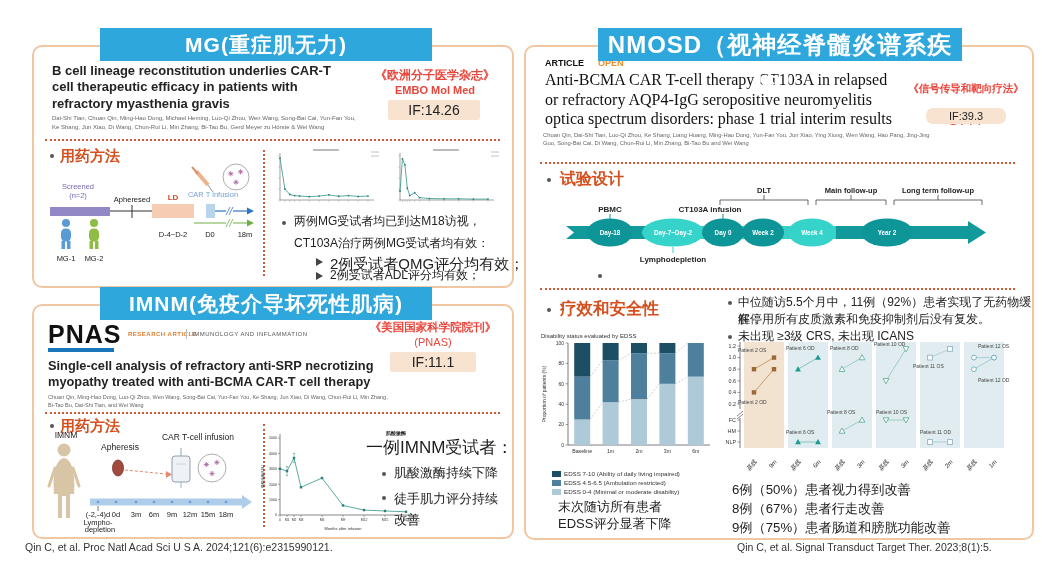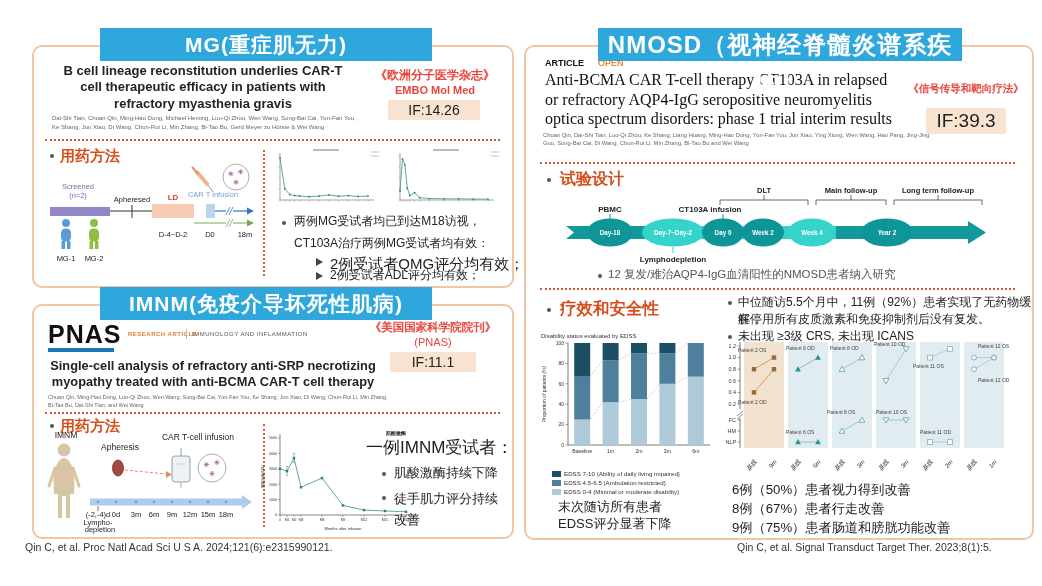--- a/index.html
+++ b/index.html
@@ -9,21 +9,21 @@
   .banner{background:#2ea7dc;color:#fff;font-weight:bold;text-align:center;z-index:5;
           font-size:21px;line-height:33px;height:33px;letter-spacing:1px;}
   .panel{position:absolute;border:2px solid #f1c6a3;border-radius:10px;background:#fff;}
   .hdot{border-top:2px dotted #cf5b35;height:0;}
   .vdot{border-left:2px dotted #cf5b35;width:0;}
   .sec-title{color:#d4501e;font-weight:bold;font-size:15px;}
   .dot{width:4px;height:4px;border-radius:50%;background:#555;}
   .jr{color:#e8463c;text-align:center;font-weight:bold;line-height:1.25;}
   .if-badge{background:#f8e3d1;color:#222;text-align:center;border-radius:2px;padding:2px 0;}
   .authors{font-size:6px;color:#666;line-height:1.45;}
-  .ptitle{font-weight:bold;color:#232323;line-height:1.25;text-align:center;}
+  .ptitle{font-weight:bold;color:#232323;line-height:1.25;}
   .serif{font-family:"Liberation Serif","DejaVu Serif",serif;font-weight:normal;color:#111;}
   .tri{width:0;height:0;border-left:7px solid #444;border-top:4px solid transparent;border-bottom:4px solid transparent;}
   .cap{font-size:13px;color:#222;line-height:1.35;}
   .res{font-size:13.2px;color:#1c1c1c;}
   .cn{line-height:1.4;}
   .legend-row{display:flex;align-items:center;margin-bottom:2px;}
   .legend-sw{width:9px;height:6px;margin-right:3px;flex:0 0 auto;}
   .legend-tx{font-size:6.2px;color:#333;white-space:nowrap;}
   .cite{font-size:10.5px;color:#333;text-align:right;}
 </style>
@@ -313,21 +313,21 @@
   <div class="abs cn" style="left:394px;top:488px;width:112px;font-size:13px;color:#1c1c1c;line-height:1.65;">徒手肌力评分持续改善</div>
 
   <div class="panel" style="left:524px;top:45px;width:506px;height:491px;"></div>
   <div class="banner abs" style="left:598px;top:28px;width:364px;font-size:24px;">NMOSD（视神经脊髓炎谱系疾病）</div>
 
   <div class="abs" style="left:545px;top:58px;font-size:9px;font-weight:bold;color:#111;">ARTICLE</div>
   <div class="abs" style="left:598px;top:58px;font-size:9px;font-weight:bold;color:#f08c28;">OPEN</div>
   <div class="abs serif" style="left:545px;top:70px;width:358px;font-size:16px;line-height:1.22;">Anti-BCMA CAR T-cell therapy CT103A in relapsed or refractory AQP4-IgG seropositive neuromyelitis optica spectrum disorders: phase 1 trial interim results</div>
   <div class="abs jr" style="left:906px;top:82px;width:120px;font-size:10.5px;">《信号传导和靶向疗法》</div>
   <div class="abs jr" style="left:906px;top:112px;width:120px;font-size:14px;font-weight:normal;text-align:center;">STTT</div>
-  <div class="abs if-badge" style="left:926px;top:108px;width:80px;font-size:19px;">IF:39.3</div>
+  <div class="abs if-badge" style="left:926px;top:108px;width:80px;font-size:11px;border-radius:7px;">IF:39.3</div>
   <div class="abs authors" style="left:543px;top:131px;width:390px;font-size:5.8px;">Chuan Qin, Dai-Shi Tian, Luo-Qi Zhou, Ke Shang, Liang Huang, Ming-Hao Dong, Yun-Fan You, Jun Xiao, Ying Xiong, Wen Wang, Hao Pang, Jing-Jing Guo, Song-Bai Cai, Di Wang, Chun-Rui Li, Min Zhang, Bi-Tao Bu and Wei Wang</div>
   <div class="abs hdot" style="left:540px;top:162px;width:475px;"></div>
 
   <div class="abs dot" style="left:547px;top:178px;"></div>
   <div class="abs sec-title" style="left:560px;top:169px;font-size:16px;">试验设计</div>
 
   <div class="abs" id="nmosd-timeline" style="left:550px;top:184px;"><svg viewBox="0 0 465 92" width="465" height="92">
         <text x="214" y="9" font-size="7.5" font-weight="bold" text-anchor="middle" fill="#222">DLT</text>
         <line x1="170" y1="16" x2="258" y2="16" stroke="#444" stroke-width="0.8"></line>
         <line x1="170" y1="16" x2="170" y2="21" stroke="#444" stroke-width="0.8"></line>
@@ -358,21 +358,20 @@
         <ellipse cx="213" cy="48.5" rx="21" ry="14" fill="#0e9598"></ellipse>
         <text x="213" y="51" font-size="6.3" font-weight="bold" text-anchor="middle" fill="#fff">Week 2</text>
         <ellipse cx="262" cy="48.5" rx="24" ry="14" fill="#36d3ca"></ellipse>
         <text x="262" y="51" font-size="6.3" font-weight="bold" text-anchor="middle" fill="#fff">Week 4</text>
         <ellipse cx="337" cy="48.5" rx="26" ry="14" fill="#0e9598"></ellipse>
         <text x="337" y="51" font-size="6.3" font-weight="bold" text-anchor="middle" fill="#fff">Year 2</text>
         <line x1="123" y1="63" x2="123" y2="69" stroke="#36d3ca" stroke-width="1"></line>
         <text x="123" y="78" font-size="8" font-weight="bold" text-anchor="middle" fill="#222">Lymphodepletion</text>
       </svg></div>
   <div class="abs dot" style="left:598px;top:274px;"></div>
-  <div class="abs cn" style="left:608px;top:266px;font-size:11.5px;color:#555;">12 复发/难治AQP4-IgG血清阳性的NMOSD患者纳入研究</div>
   <div class="abs hdot" style="left:540px;top:288px;width:475px;"></div>
 
   <div class="abs dot" style="left:547px;top:308px;"></div>
   <div class="abs sec-title" style="left:560px;top:298px;font-size:16.5px;">疗效和安全性</div>
 
   <div class="abs dot" style="left:728px;top:301px;"></div>
   <div class="abs cn" style="left:738px;top:294px;width:296px;font-size:12px;">中位随访5.5个月中，11例（92%）患者实现了无药物缓解，</div>
   <div class="abs cn" style="left:738px;top:311px;width:296px;font-size:12px;">在停用所有皮质激素和免疫抑制剂后没有复发。</div>
   <div class="abs dot" style="left:728px;top:335px;"></div>
   <div class="abs cn" style="left:738px;top:328px;width:296px;font-size:12px;">未出现 ≥3级 CRS, 未出现 ICANS</div>

